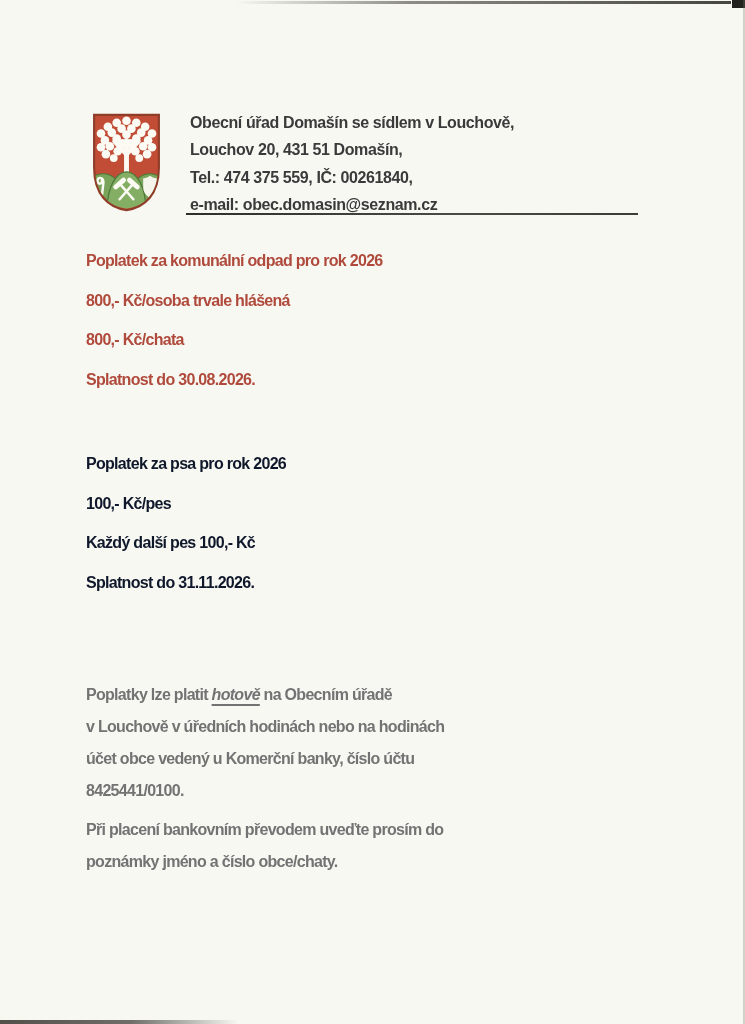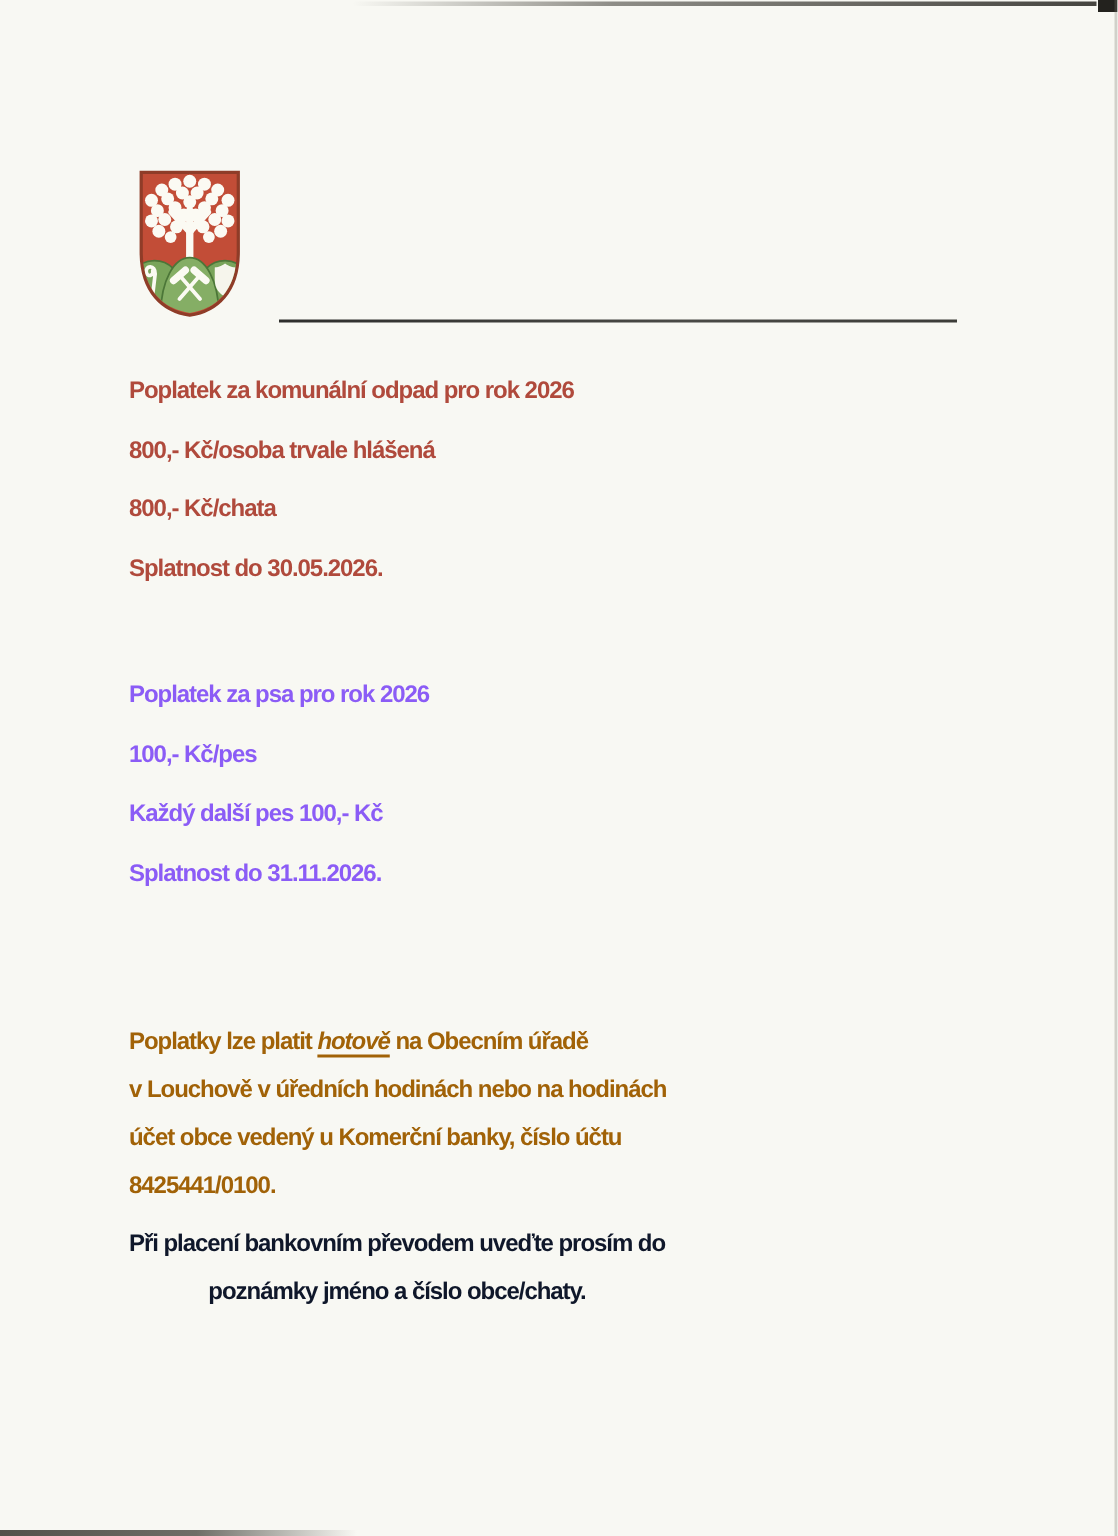--- a/index.html
+++ b/index.html
@@ -124,41 +124,47 @@
         <line x1="30" y1="74" x2="44" y2="90" stroke-width="2.6"></line>
         <line x1="44" y1="74" x2="30" y2="90" stroke-width="2.6"></line>
         <line x1="26" y1="77.5" x2="34" y2="70.5" stroke-width="5"></line>
         <line x1="40" y1="70.5" x2="48" y2="77.5" stroke-width="5"></line>
       </g>
 
       <path d="M61,66 C63.5,68 66.5,68.6 68,68.6 L68,77 C68,83.5 64.5,86.5 61,88.5 C57.5,86.5 54,83.5 54,77 L54,68.6 C55.5,68.6 58.5,68 61,66 Z" fill="#f6f5ec"></path>
     </g>
   </svg>
 
+  <div class="head-text">
+    <div>Obecní úřad Domašín se sídlem v Louchově,</div>
+    <div>Louchov 20, 431 51 Domašín,</div>
+    <div>Tel.: 474 375 559, IČ: 00261840,</div>
+    <div>e-mail: obec.domasin@seznam.cz</div>
+  </div>
   <div class="head-rule"></div>
 
   <div class="block block-waste" style="color: rgb(176, 74, 60);">
     <div>Poplatek za komunální odpad pro rok 2026</div>
     <div>800,- Kč/osoba trvale hlášená</div>
     <div>800,- Kč/chata</div>
-    <div>Splatnost do 30.05.2026.</div>
+    <div>Splatnost do 30.08.2026.</div>
   </div>
 
-  <div class="block block-dog" style="color: #8b5cf6;">
+  <div class="block block-dog" style="color: #0f172a;">
     <div>Poplatek za psa pro rok 2026</div>
     <div>100,- Kč/pes</div>
     <div>Každý další pes 100,- Kč</div>
     <div>Splatnost do 31.11.2026.</div>
   </div>
 
-  <div class="block block-pay1" style="color: #a16207;">
+  <div class="block block-pay1" style="color: #737373;">
     <div><span>Poplatky lze platit </span><span class="em-cash">hotově</span><span> na Obecním úřadě</span></div>
     <div>v Louchově v úředních hodinách nebo na hodinách</div>
     <div>účet obce vedený u Komerční banky, číslo účtu</div>
     <div>8425441/0100.</div>
   </div>
 
-  <div class="block block-pay2" style="color: #0f172a; text-align: center;">
+  <div class="block block-pay2" style="color: #737373;">
     <div>Při placení bankovním převodem uveďte prosím do</div>
     <div>poznámky jméno a číslo obce/chaty.</div>
   </div>
 
 </div>
 
 </body></html>

